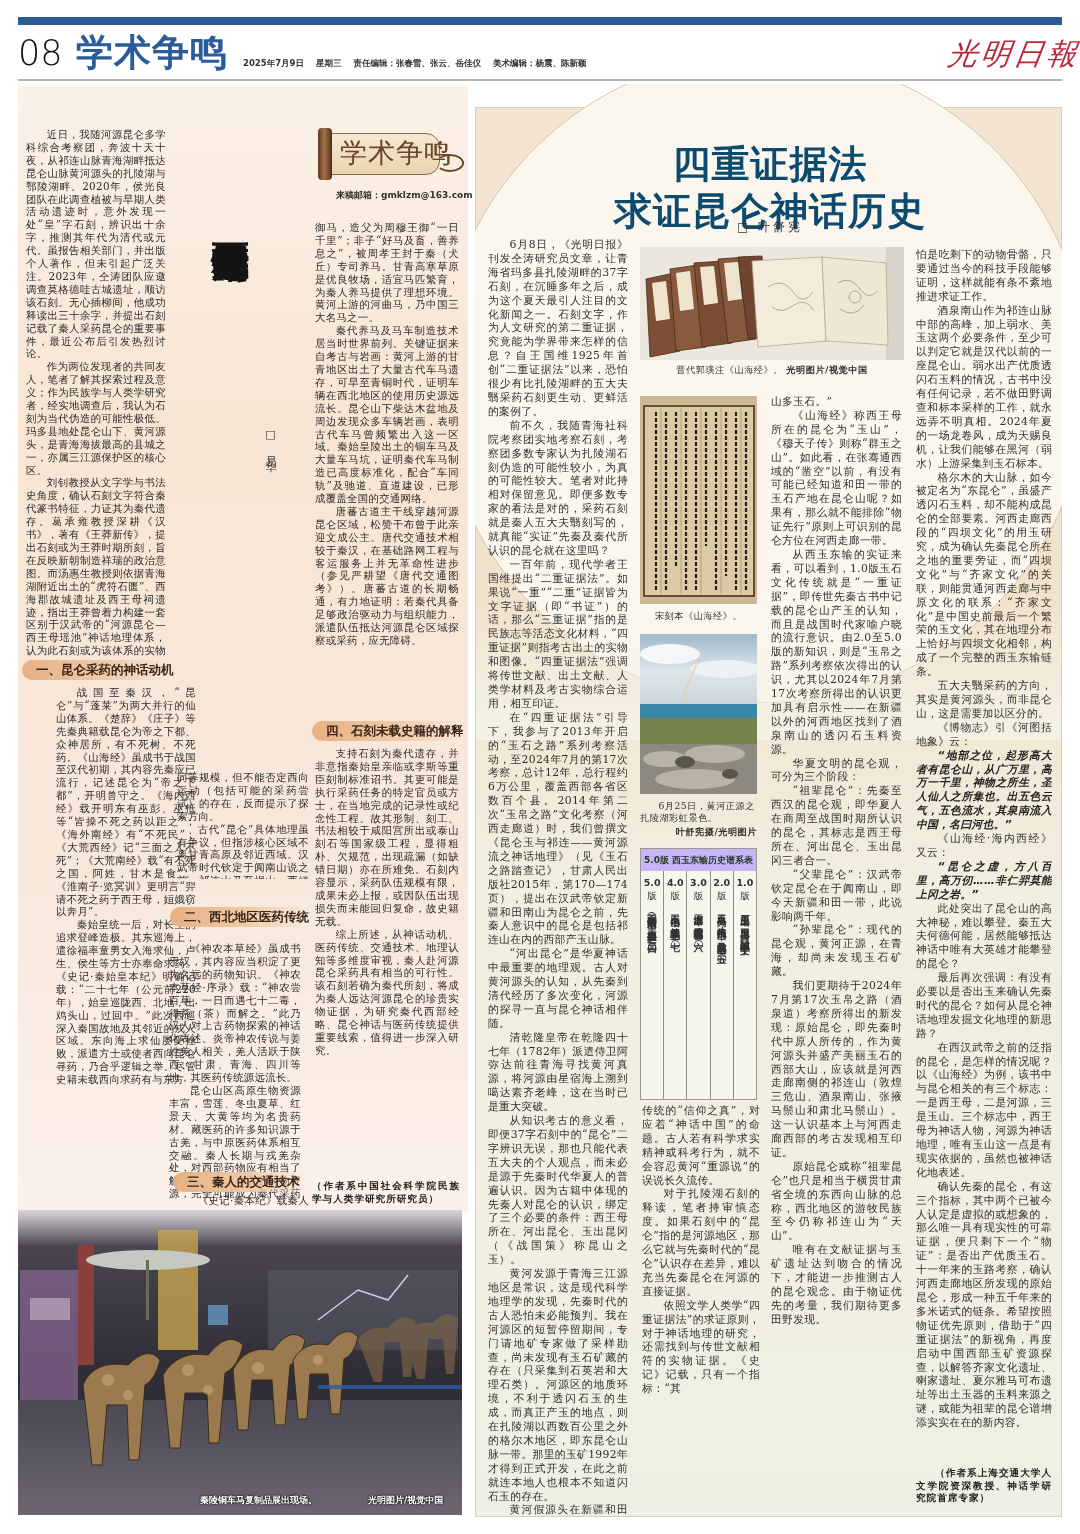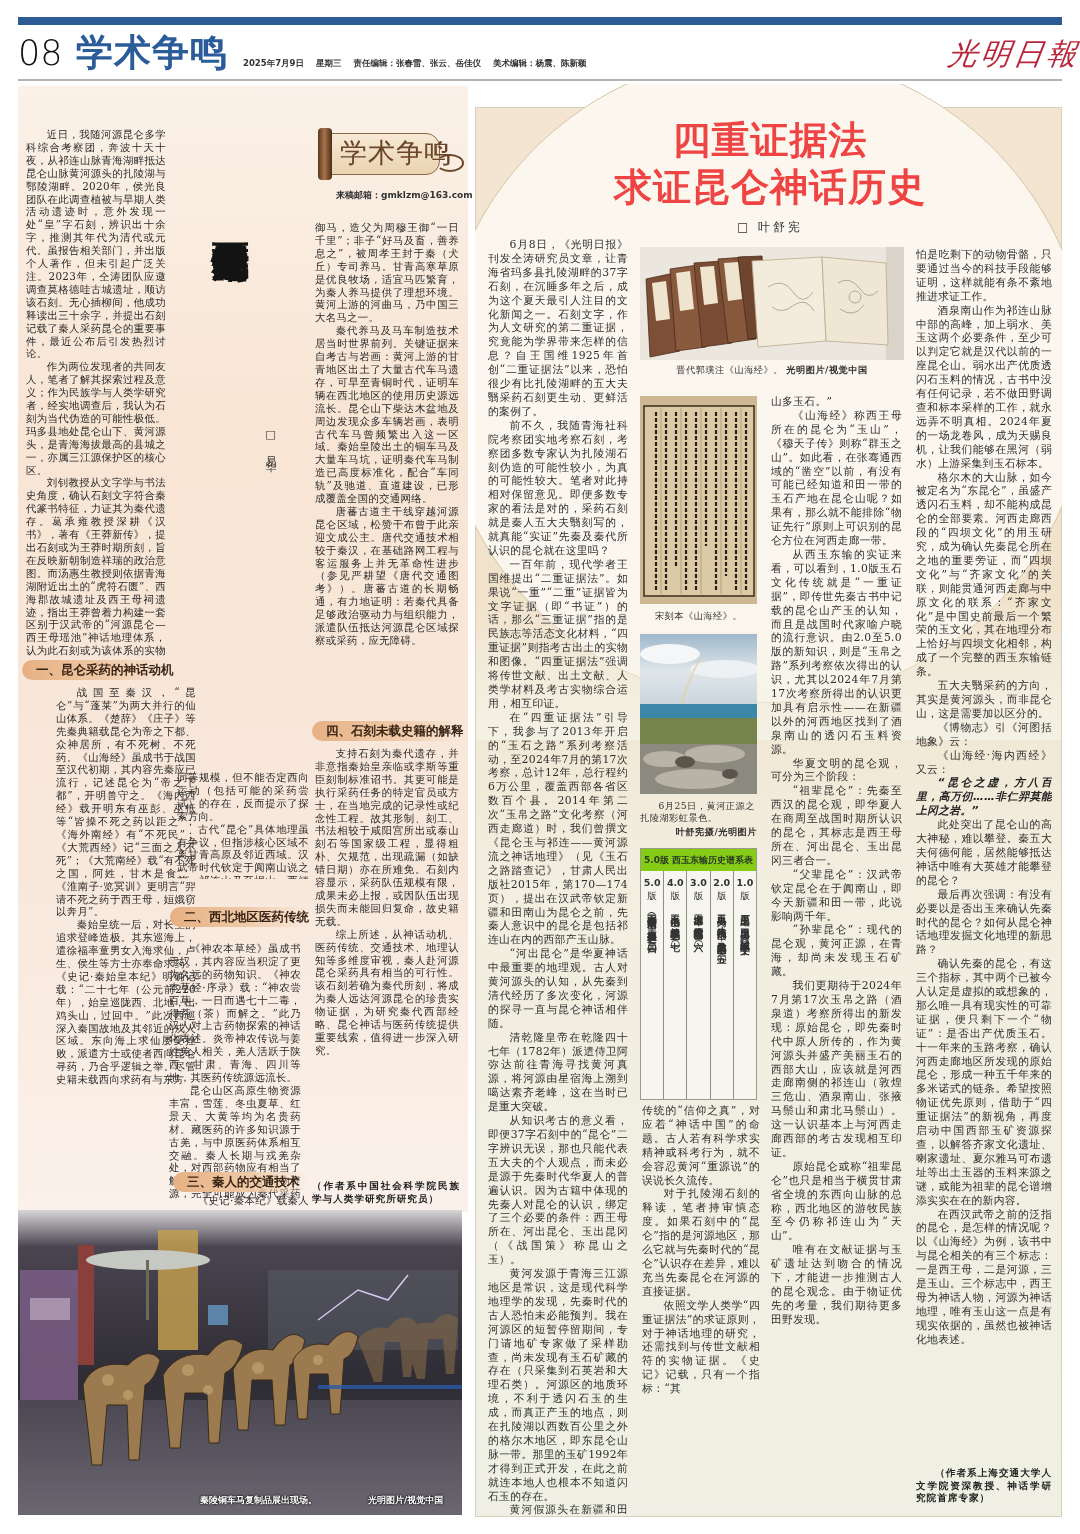--- a/index.html
+++ b/index.html
@@ -50,29 +50,29 @@
   .photo { left:18px; top:1210px; width:444px; height:305px; overflow:hidden; }
   .photo-cap { position:absolute; bottom:8px; font-family:"DejaVu Sans", sans-serif; font-weight:bold; font-size:9px; color:#fff;
                text-shadow:0 0 2px #000, 0 0 2px #000; white-space:nowrap; }
 
   
   .r-panel { left:475px; top:107px; width:585px; height:1408px; border:1px solid #d6d0bd;
              background:linear-gradient(180deg,#f3e5d1 0%,#f1e2cc 35%,#f2eee0 55%,#eff0e3 100%); }
   .r-circle-wrap { left:475px; top:84px; width:587px; height:640px; overflow:hidden; }
   .r-circle { left:-36px; top:-31px; width:648px; height:648px; border-radius:50%; background:#fcf7ee; border:1px solid #d9c3a4; }
   .r-fade { left:476px; top:600px; width:585px; height:140px; background:linear-gradient(180deg,rgba(252,247,238,0) 0%, rgba(244,242,230,0.9) 100%); }
-  .r-title { left:600px; width:340px; text-align:center; font-size:38px; line-height:44px; font-weight:900; color:#ef4444; letter-spacing:1px; }
+  .r-title { left:600px; width:340px; text-align:center; font-size:38px; line-height:44px; font-weight:900; color:#0c4a6e; letter-spacing:1px;margin-top:24px; }
   .r-byline { left:700px; top:219px; width:140px; text-align:center; font-size:12px; letter-spacing:3px; color:#333; }
 
   .img { position:absolute; overflow:hidden; }
   .cap { position:absolute; font-size:9.2px; line-height:12px; color:#333; letter-spacing:0.5px; }
   .cap b { font-family:"DejaVu Sans", sans-serif; }
 
   .tbl { left:640px; top:848px; width:117px; height:252px; background:#f7f6ee; border:1px solid #9a9a8a; box-sizing:border-box; }
-  .tbl-head { height:22px; line-height:22px; background:#84cc16; font-family:"DejaVu Sans", sans-serif; font-weight:bold; font-size:9px; color:#2b3a22; text-align:center; white-space:nowrap; }
+  .tbl-head { height:22px; line-height:22px; background:#c4b5fd; font-family:"DejaVu Sans", sans-serif; font-weight:bold; font-size:9px; color:#2b3a22; text-align:center; white-space:nowrap; }
   .tbl-body { display:flex; height:228px; }
   .tbl-col { flex:1; border-left:1px solid #8f8f80; display:flex; flex-direction:column; align-items:center; padding-top:6px; }
   .tbl-col:first-child { border-left:none; }
   .tbl-ver { font-family:"DejaVu Sans", sans-serif; font-size:9.5px; font-weight:bold; color:#333; line-height:12px; }
   .tbl-unit { font-size:9.5px; color:#333; line-height:14px; margin-bottom:4px; }
   .tbl-v { writing-mode:vertical-rl; text-orientation:upright; font-family:"DejaVu Sans", sans-serif; font-weight:bold; font-size:9.5px; line-height:12px; letter-spacing:0.5px; color:#333; }
   .tbl-v.b { margin-top:10px; }
 </style>
 </head>
 <body>
@@ -354,20 +354,21 @@
   <p>原始昆仑或称“祖辈昆仑”也只是相当于横贯甘肃省全境的东西向山脉的总称，西北地区的游牧民族至今仍称祁连山为“天山”。</p>
   <p>唯有在文献证据与玉矿遗址达到吻合的情况下，才能进一步推测古人的昆仑观念。由于物证优先的考量，我们期待更多田野发现。</p>
 </div>
 
 <div class="col rbody" style="left:916px;top:248px;width:136px;height:1216px;">
   <p class="cont">怕是吃剩下的动物骨骼，只要通过当今的科技手段能够证明，这样就能有条不紊地推进求证工作。</p>
   <p>酒泉南山作为祁连山脉中部的高峰，加上弱水、美玉这两个必要条件，至少可以判定它就是汉代以前的一座昆仑山。弱水出产优质透闪石玉料的情况，古书中没有任何记录，若不做田野调查和标本采样的工作，就永远弄不明真相。2024年夏的一场龙卷风，成为天赐良机，让我们能够在黑河（弱水）上游采集到玉石标本。</p>
   <p>格尔木的大山脉，如今被定名为“东昆仑”，虽盛产透闪石玉料，却不能构成昆仑的全部要素。河西走廊西段的“四坝文化”的用玉研究，成为确认先秦昆仑所在之地的重要旁证，而“四坝文化”与“齐家文化”的关联，则能贯通河西走廊与中原文化的联系：“齐家文化”是中国史前最后一个繁荣的玉文化，其在地理分布上恰好与四坝文化相邻，构成了一个完整的西玉东输链条。</p>
   <p>五大夫翳采药的方向，其实是黄河源头，而非昆仑山，这是需要加以区分的。</p>
   <p>《博物志》引《河图括地象》云：</p>
+  <p class="quote">“地部之位，起形高大者有昆仑山，从广万里，高万一千里，神物之所生，圣人仙人之所集也。出五色云气，五色流水，其泉南流入中国，名曰河也。”</p>
   <p>《山海经·海内西经》又云：</p>
   <p class="quote">“昆仑之虚，方八百里，高万仞……非仁羿莫能上冈之岩。”</p>
   <p>此处突出了昆仑山的高大神秘，难以攀登。秦五大夫何德何能，居然能够抵达神话中唯有大英雄才能攀登的昆仑？</p>
   <p>最后再次强调：有没有必要以是否出玉来确认先秦时代的昆仑？如何从昆仑神话地理发掘文化地理的新思路？</p>
+  <p>在西汉武帝之前的泛指的昆仑，是怎样的情况呢？以《山海经》为例，该书中与昆仑相关的有三个标志：一是西王母，二是河源，三是玉山。三个标志中，西王母为神话人物，河源为神话地理，唯有玉山这一点是有现实依据的，虽然也被神话化地表述。</p>
   <p>确认先秦的昆仑，有这三个指标，其中两个已被今人认定是虚拟的或想象的，那么唯一具有现实性的可靠证据，便只剩下一个“物证”：是否出产优质玉石。十一年来的玉路考察，确认河西走廊地区所发现的原始昆仑，形成一种五千年来的多米诺式的链条。希望按照物证优先原则，借助于“四重证据法”的新视角，再度启动中国西部玉矿资源探查，以解答齐家文化遗址、喇家遗址、夏尔雅马可布遗址等出土玉器的玉料来源之谜，或能为祖辈的昆仑谱增添实实在在的新内容。</p>
-  <p>在西汉武帝之前的泛指的昆仑，是怎样的情况呢？以《山海经》为例，该书中与昆仑相关的有三个标志：一是西王母，二是河源，三是玉山。三个标志中，西王母为神话人物，河源为神话地理，唯有玉山这一点是有现实依据的，虽然也被神话化地表述。</p>
 </div>
 <div class="attrib" style="left:916px;top:1467px;width:136px;height:40px;text-indent:2em;">（作者系上海交通大学人文学院资深教授、神话学研究院首席专家）</div>
 
 </body></html>

